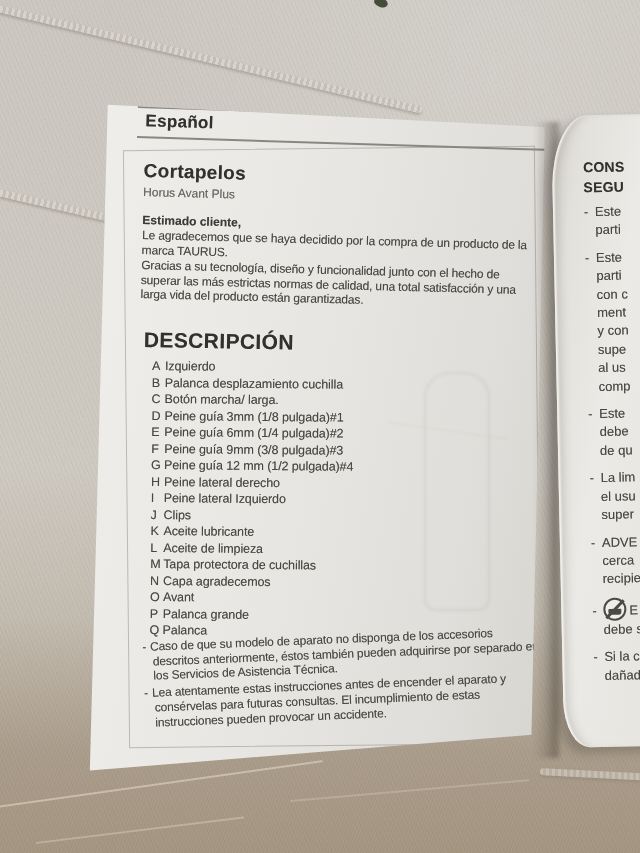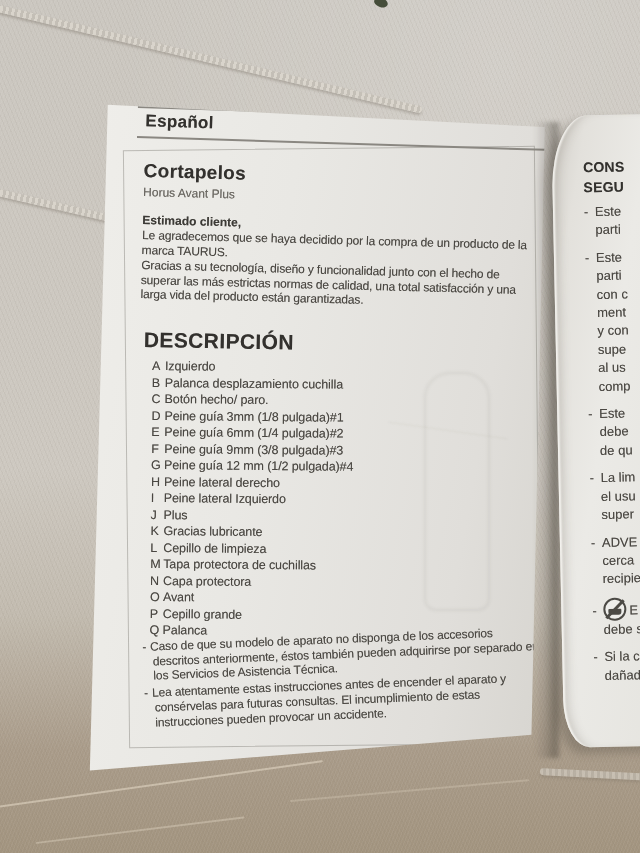--- a/index.html
+++ b/index.html
@@ -110,34 +110,34 @@
     <div class="salut">Estimado cliente,</div>
     <div class="para">Le agradecemos que se haya decidido por la compra de un producto de la marca TAURUS.</div>
     <div class="para">Gracias a su tecnología, diseño y funcionalidad junto con el hecho de superar las más estrictas normas de calidad, una total satisfacción y una larga vida del producto están garantizadas.</div>
   </div>
 
   <div class="dtitle">DESCRIPCIÓN</div>
 
   <ul class="dlist">
     <li><span class="dk">A</span><span>Izquierdo</span></li>
     <li><span class="dk">B</span><span>Palanca desplazamiento cuchilla</span></li>
-    <li><span class="dk">C</span><span>Botón hecho/ paro.</span></li>
+    <li><span class="dk">C</span><span>Botón marcha/ larga.</span></li>
     <li><span class="dk">D</span><span>Peine guía 3mm (1/8 pulgada)#1</span></li>
     <li><span class="dk">E</span><span>Peine guía 6mm (1/4 pulgada)#2</span></li>
     <li><span class="dk">F</span><span>Peine guía 9mm (3/8 pulgada)#3</span></li>
     <li><span class="dk">G</span><span>Peine guía 12 mm (1/2 pulgada)#4</span></li>
     <li><span class="dk">H</span><span>Peine lateral derecho</span></li>
     <li><span class="dk">I</span><span>Peine lateral Izquierdo</span></li>
-    <li><span class="dk">J</span><span>Plus</span></li>
-    <li><span class="dk">K</span><span>Gracias lubricante</span></li>
-    <li><span class="dk">L</span><span>Cepillo de limpieza</span></li>
+    <li><span class="dk">J</span><span>Clips</span></li>
+    <li><span class="dk">K</span><span>Aceite lubricante</span></li>
+    <li><span class="dk">L</span><span>Aceite de limpieza</span></li>
     <li><span class="dk">M</span><span>Tapa protectora de cuchillas</span></li>
-    <li><span class="dk">N</span><span>Capa protectora</span></li>
+    <li><span class="dk">N</span><span>Capa agradecemos</span></li>
     <li><span class="dk">O</span><span>Avant</span></li>
-    <li><span class="dk">P</span><span>Cepillo grande</span></li>
+    <li><span class="dk">P</span><span>Palanca grande</span></li>
     <li><span class="dk">Q</span><span>Palanca</span></li>
   </ul>
 
   <div class="notes">
     <div class="note"><span class="b">-</span><span>Caso de que su modelo de aparato no disponga de los accesorios descritos anteriormente, éstos también pueden adquirirse por separado en los Servicios de Asistencia Técnica.</span></div>
     <div class="note"><span class="b">-</span><span>Lea atentamente estas instrucciones antes de encender el aparato y consérvelas para futuras consultas. El incumplimiento de estas instrucciones pueden provocar un accidente.</span></div>
   </div>
 </div>
 
 <div class="gutter"></div>

